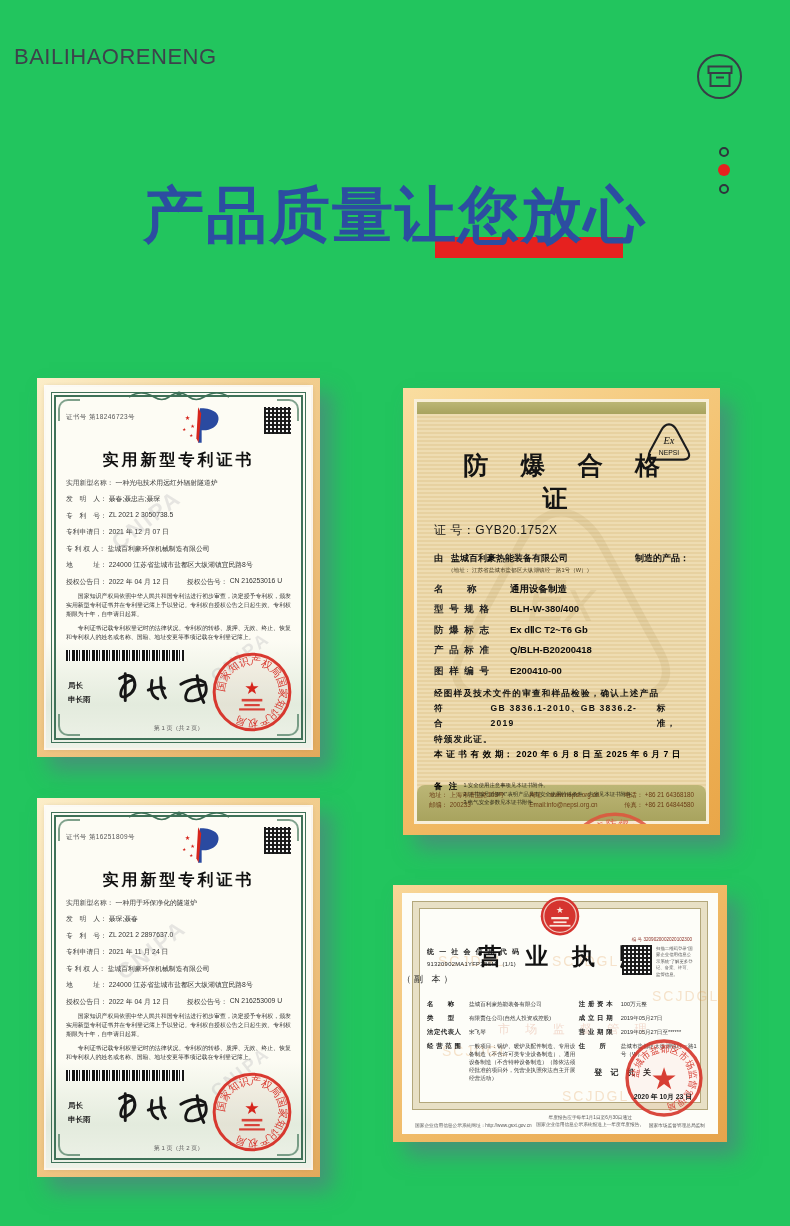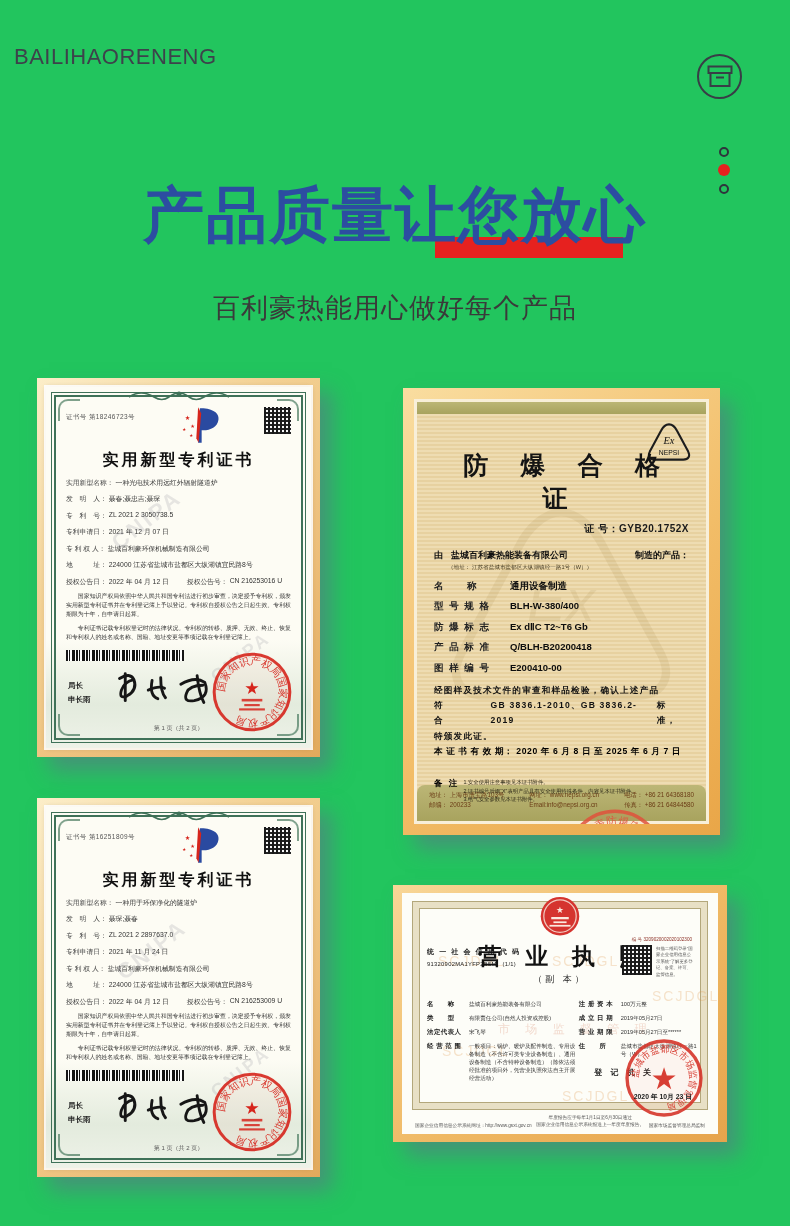--- a/index.html
+++ b/index.html
@@ -58,21 +58,21 @@
   .nepsi{left:403px;top:388px;width:317px;height:447px;padding:11px;background:linear-gradient(140deg,#f9dda0 0%,#f2bd68 55%,#e9a648 100%);}
   .npaper{position:relative;width:100%;height:100%;box-sizing:border-box;background:repeating-linear-gradient(0deg,#eedcb2 0 2px,#e7d1a0 2px 4px);box-shadow:inset 0 0 0 3px #f8efd9;overflow:hidden;}
   .nband{position:absolute;left:3px;right:3px;background:linear-gradient(180deg,#bcb676,#a8a35e);}
   .nband.top{top:3px;height:12px;}
   .nband.bot{bottom:3px;height:36px;border-radius:8px 8px 0 0;display:flex;justify-content:space-between;padding:5px 12px;box-sizing:border-box;}
   .ncol{font-size:6.3px;line-height:1.6;color:#6b3c16;white-space:nowrap;}
   .nlogo{position:absolute;top:22px;right:16px;}
   .nwm{position:absolute;top:90px;left:22px;opacity:.10;}
   .ncontent{position:relative;padding:50px 20px 0;z-index:2;}
   .ntitle{text-align:center;font-size:25px;font-weight:800;letter-spacing:13px;text-indent:13px;color:#141414;font-family:"Liberation Serif",serif;margin:0;}
-  .ncertno{text-align:right;font-size:10px;font-weight:700;color:#1a1a1a;margin-top:7px;letter-spacing:.5px;}
+  .ncertno{text-align:left;font-size:12px;font-weight:400;color:#1a1a1a;margin-top:7px;letter-spacing:.5px;}
   .nmaker{display:flex;font-size:9px;font-weight:700;color:#111;margin-top:13px;}
   .nmaker .co{margin-left:8px;}
   .nmaker .made{margin-left:auto;}
   .naddr{font-size:5.6px;color:#42381f;margin:2px 0 0 14px;}
   .nrow{display:flex;font-size:9.5px;margin-top:7.5px;}
   .nrow .lab{width:76px;letter-spacing:1.5px;color:#222;font-weight:600;flex:none;}
   .nrow .val{font-weight:700;color:#0d0d0d;}
   .nreview{font-size:8.6px;font-weight:700;color:#111;line-height:1.8;margin-top:8px;letter-spacing:1.2px;}
   .nreview .std-line{display:flex;letter-spacing:1.2px;}
   .nreview .std{margin-left:34px;}
@@ -87,21 +87,21 @@
   .nseal{position:absolute;right:22px;top:-22px;z-index:3;}
 
   
   .license{left:393px;top:885px;width:334px;height:257px;padding:8px 9px;background:linear-gradient(140deg,#f8d697 0%,#efb863 55%,#e6a44c 100%);}
   .lpaper{position:relative;width:100%;height:100%;background:#fdfdf8;overflow:hidden;}
   .lborder{position:absolute;left:10px;right:10px;top:8px;bottom:24px;border:1px solid #b3a77c;box-shadow:inset 0 0 0 6px #e8e0c6,inset 0 0 0 7px #b3a77c;}
   .lemblem{position:absolute;left:50%;top:1px;transform:translateX(-50%);z-index:3;}
   .lcode{position:absolute;left:25px;top:54px;font-size:7px;font-weight:700;letter-spacing:1.6px;color:#1c1c1c;z-index:2;}
   .lcode .num{font-size:5.8px;font-weight:400;letter-spacing:.3px;margin-top:3px;}
   .ltitle{position:absolute;left:0;right:0;top:48px;text-align:center;font-size:23px;font-weight:800;letter-spacing:9px;text-indent:9px;color:#121212;font-family:"Liberation Serif",serif;z-index:2;}
-  .lsub{position:absolute;left:0;right:0;top:80px;text-align:center;font-size:9px;letter-spacing:3px;color:#222;z-index:2;}
+  .lsub{position:absolute;left:0;right:0;top:80px;font-size:9px;letter-spacing:3px;color:#222;z-index:2;}
   .lserial{position:absolute;right:26px;top:44px;font-size:4.6px;color:#8a2c22;z-index:2;}
   .qr.lqr{position:absolute;right:66px;top:52px;width:30px;height:30px;z-index:2;}
   .lqrnote{position:absolute;right:24px;top:53px;width:38px;font-size:4.4px;line-height:1.45;color:#555;z-index:2;}
   .lfields{position:absolute;left:25px;right:20px;top:102px;display:flex;z-index:2;}
   .lfl{width:56%;}
   .lfr{width:44%;}
   .lrow{display:flex;margin-top:5px;}
   .lrow .lab{flex:none;width:42px;font-size:6.4px;font-weight:700;color:#1d1d1d;letter-spacing:.5px;}
   .lrow .val{font-size:5.6px;color:#333;line-height:1.45;}
   .lreg{position:absolute;right:64px;bottom:56px;font-size:8px;font-weight:700;letter-spacing:3px;color:#1d1d1d;z-index:2;}
@@ -128,21 +128,20 @@
   </div>
 
   <div class="dots">
     <span class="dot o1"></span>
     <span class="dot r"></span>
     <span class="dot o2"></span>
   </div>
 
   <div class="red-bar"></div>
   <h1 class="t2">产品质量让您放心</h1>
-  <div class="subtitle">百利豪热能用心做好每个产品</div>
 
   <div class="cert patent p1">
     <div class="ppaper">
       <div class="gframe">
         <i class="c c1"></i>
           <i class="c c2"></i>
           <i class="c c3"></i>
           <i class="c c4"></i>
         <svg class="vine" width="110" height="16" viewBox="0 0 110 16">
           <path d="M5 9 q12 -8 25 0 q8 5 15 0 q5 -4 10 -4 q5 0 10 4 q7 5 15 0 q13 -8 25 0" fill="none" stroke="#3f7158" stroke-width="1.6"></path>

